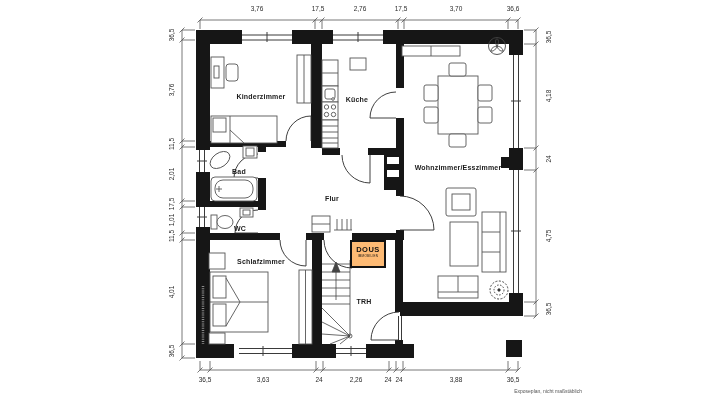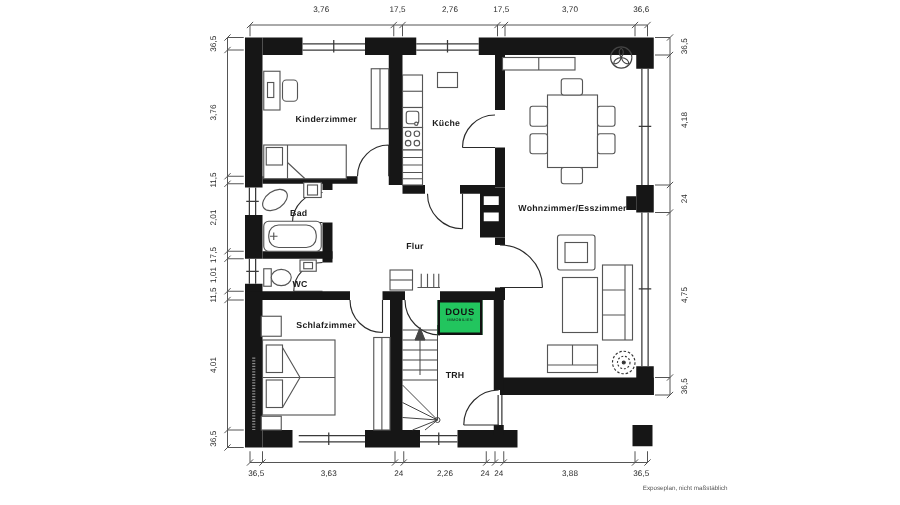--- a/index.html
+++ b/index.html
@@ -3,21 +3,21 @@
 <meta charset="utf-8">
 <style>
   html,body{margin:0;padding:0;background:#fff;}
   .stage{position:relative;width:720px;height:404px;background:#ffffff;overflow:hidden;
          font-family:"Liberation Sans", sans-serif;}
   svg{position:absolute;left:0;top:0;}
   .room-label{position:absolute;transform:translate(-50%,-50%);font-size:7px;font-weight:700;
               color:#1b1b1b;white-space:nowrap;letter-spacing:.2px;}
   .dim{position:absolute;transform:translate(-50%,-50%);font-size:6.5px;color:#2b2b2b;white-space:nowrap;}
   .dim.vert{transform:translate(-50%,-50%) rotate(-90deg);}
-  .logo-box{position:absolute;left:350px;top:240px;width:36px;height:28px;background:#22c55e;
+  .logo-box{position:absolute;left:350px;top:240px;width:36px;height:28px;background:#fdba74;
             border:2px solid #111;box-sizing:border-box;text-align:center;}
   .logo-title{font-size:7.5px;font-weight:800;letter-spacing:.5px;color:#111;margin-top:4px;line-height:8px;}
   .logo-sub{font-size:3px;letter-spacing:.3px;color:#111;line-height:4px;}
   .note{position:absolute;left:430px;top:388px;width:152px;text-align:right;font-size:5px;color:#555;}
 </style>
 </head>
 <body>
 
 <div class="stage">
 

